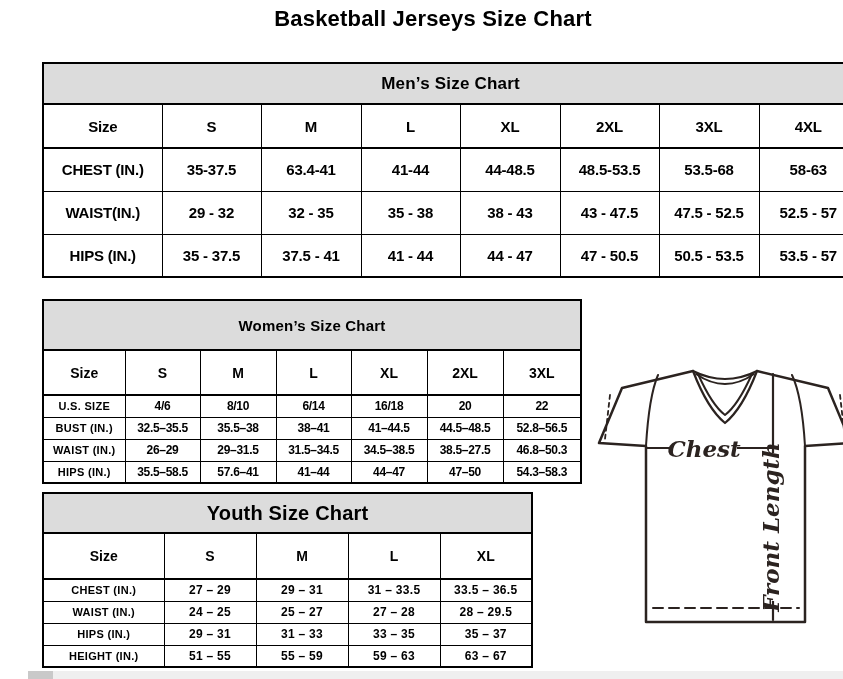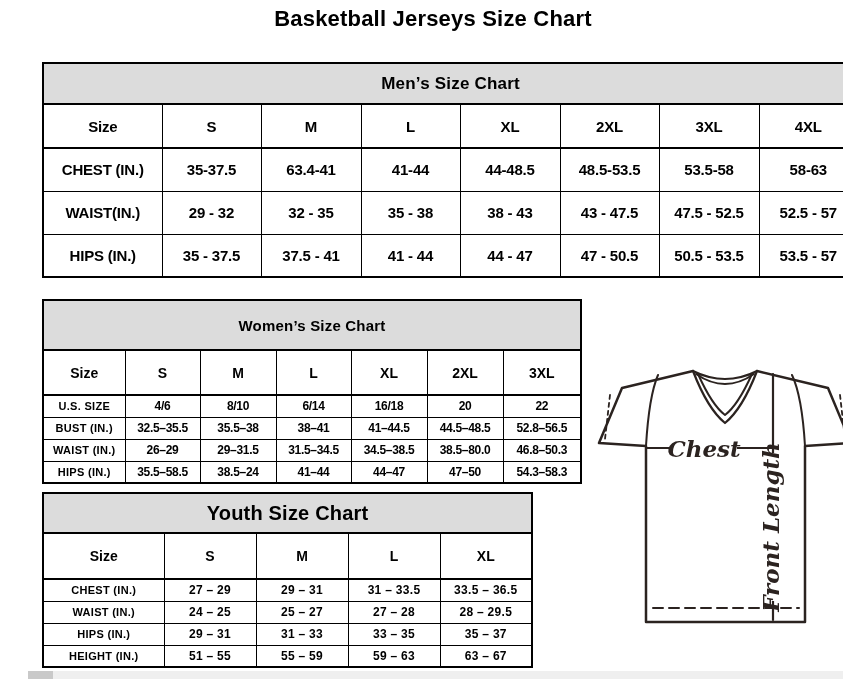--- a/index.html
+++ b/index.html
@@ -86,21 +86,21 @@
       <td>3XL</td>
       <td>4XL</td>
     </tr>
     <tr class="data-row">
       <td class="rowlabel">CHEST (IN.)</td>
       <td>35-37.5</td>
       <td>63.4-41</td>
       <td>41-44</td>
       <td>44-48.5</td>
       <td>48.5-53.5</td>
-      <td>53.5-58</td>
+      <td>53.5-68</td>
       <td>58-63</td>
     </tr>
     <tr class="data-row">
       <td class="rowlabel">WAIST(IN.)</td>
       <td>29 - 32</td>
       <td>32 - 35</td>
       <td>35 - 38</td>
       <td>38 - 43</td>
       <td>43 - 47.5</td>
       <td>47.5 - 52.5</td>
@@ -159,27 +159,27 @@
       <td>41–44.5</td>
       <td>44.5–48.5</td>
       <td>52.8–56.5</td>
     </tr>
     <tr class="data-row">
       <td class="rowlabel">WAIST (IN.)</td>
       <td>26–29</td>
       <td>29–31.5</td>
       <td>31.5–34.5</td>
       <td>34.5–38.5</td>
-      <td>38.5–80.0</td>
+      <td>38.5–27.5</td>
       <td>46.8–50.3</td>
     </tr>
     <tr class="data-row">
       <td class="rowlabel">HIPS (IN.)</td>
       <td>35.5–58.5</td>
-      <td>38.5–24</td>
+      <td>57.6–41</td>
       <td>41–44</td>
       <td>44–47</td>
       <td>47–50</td>
       <td>54.3–58.3</td>
     </tr>
   </tbody>
     </table>
 
   <table class="youth">
     <colgroup>

